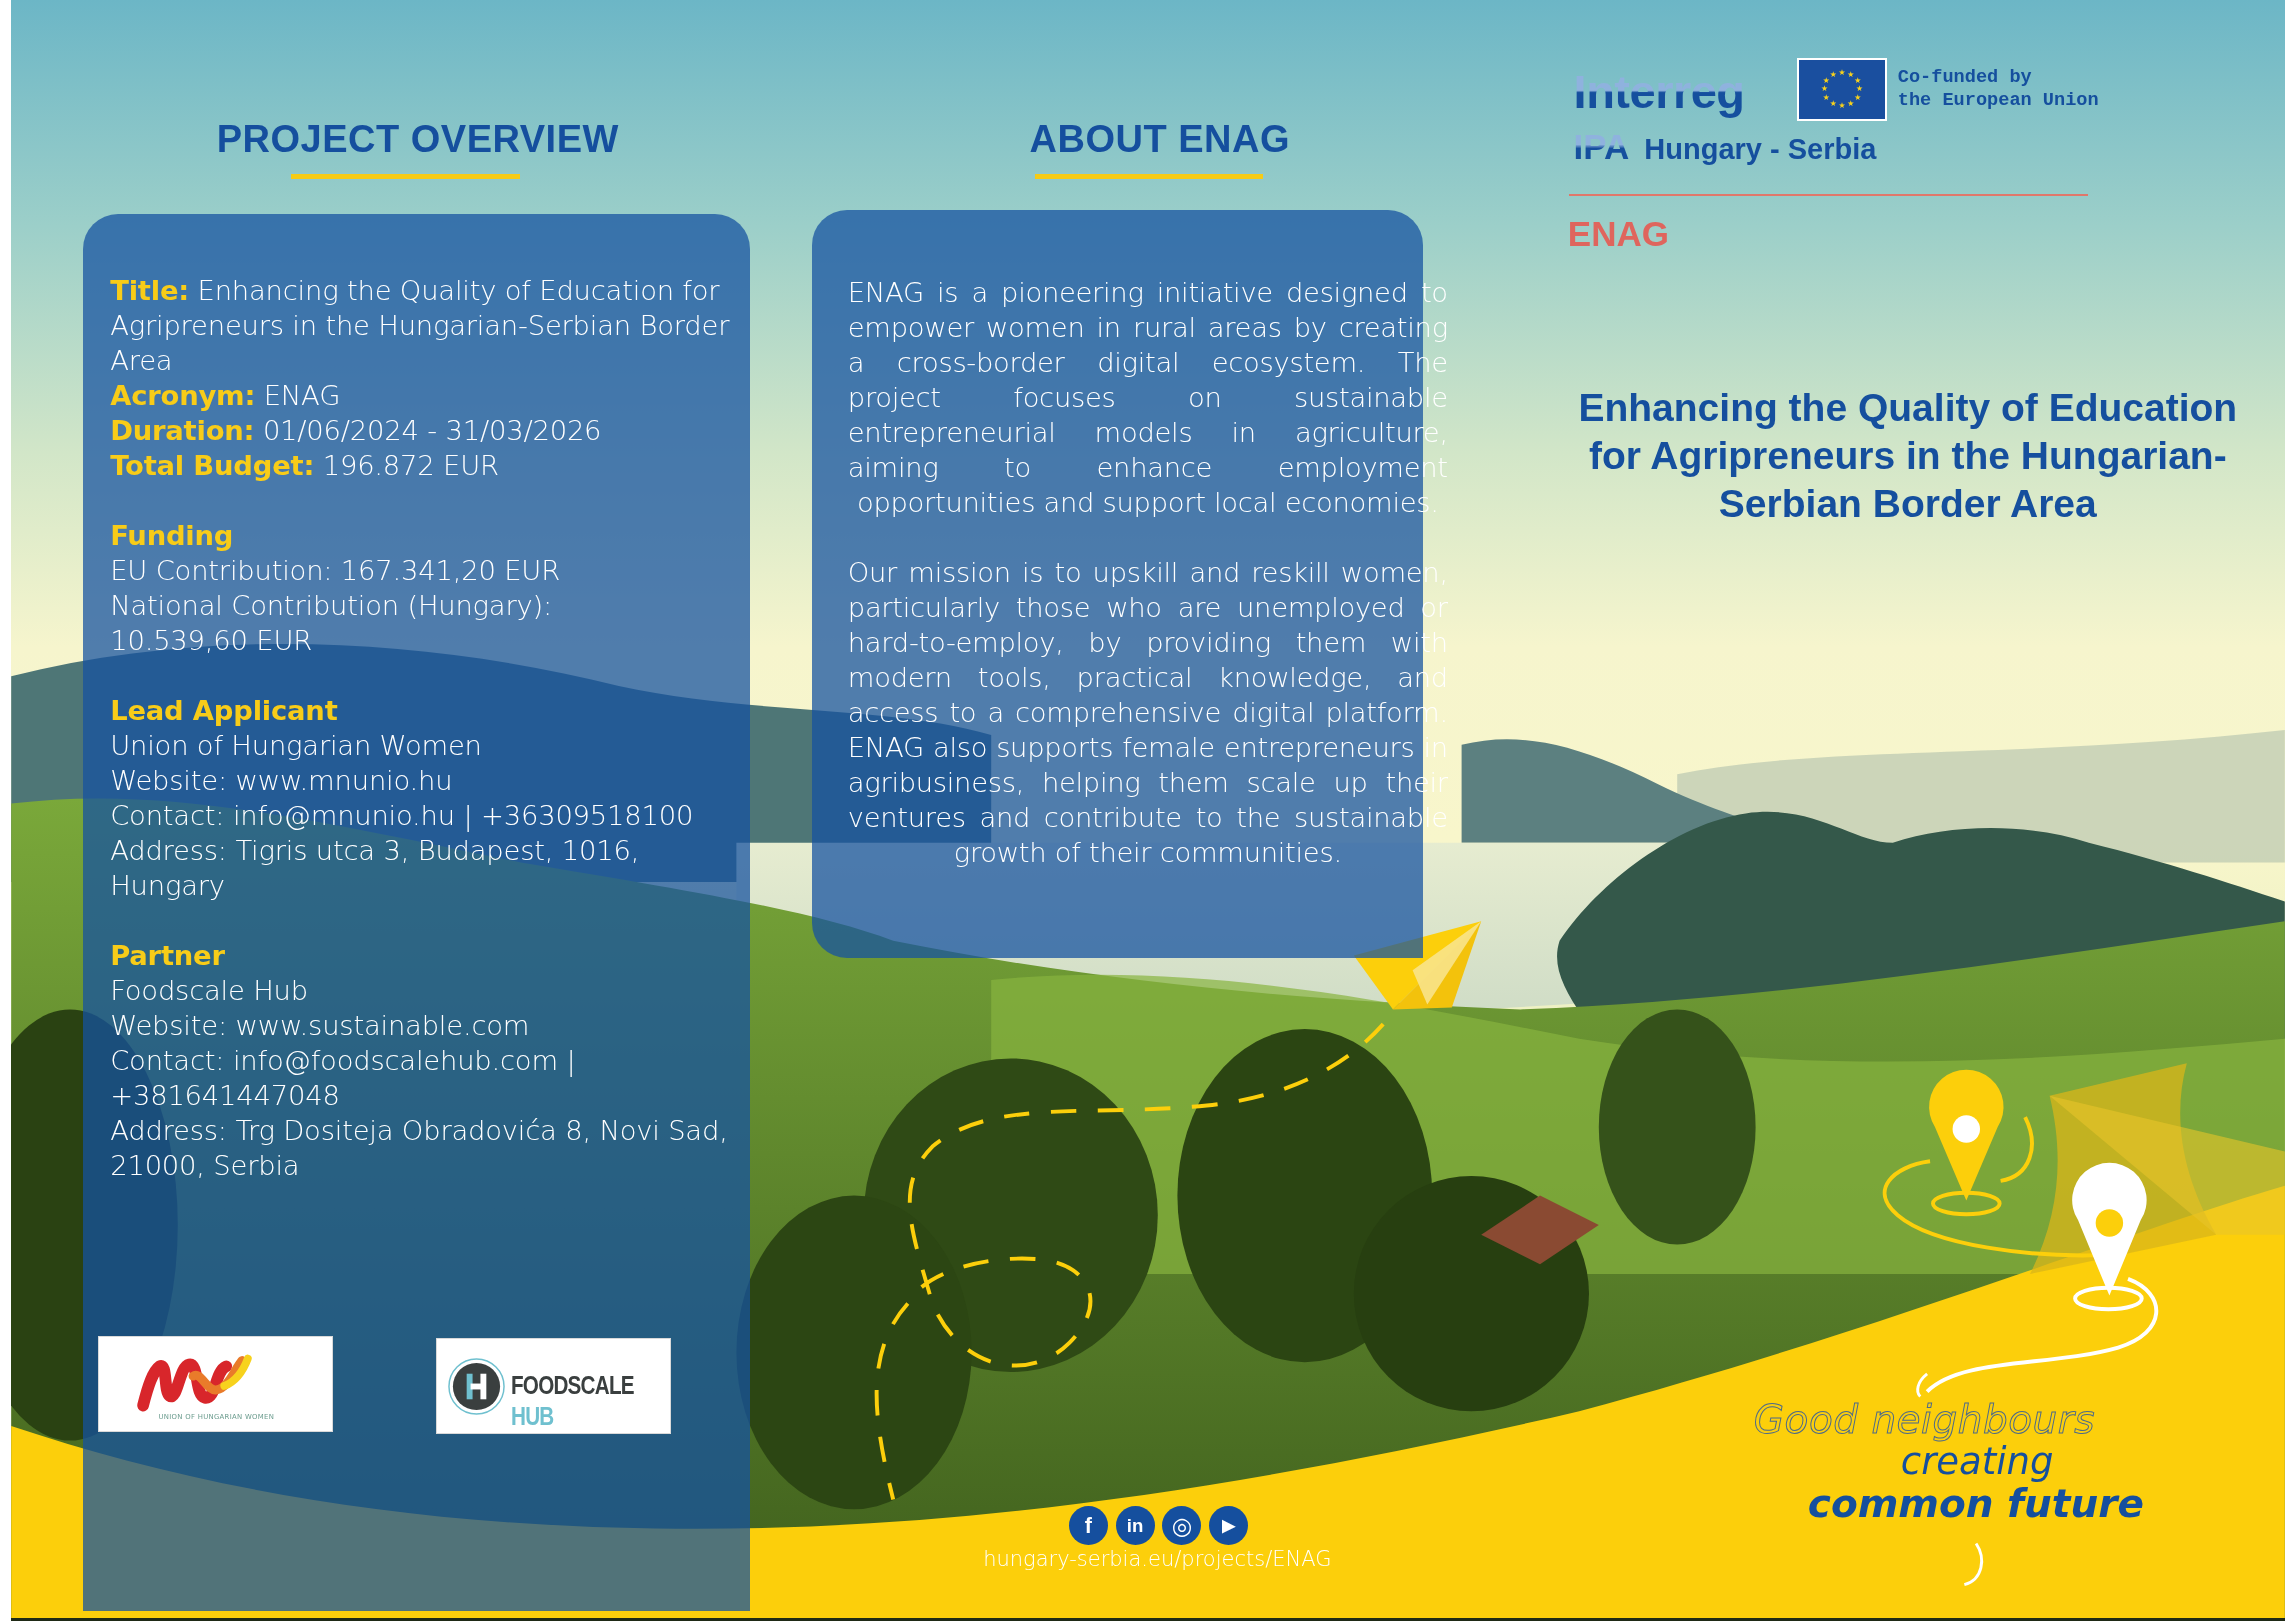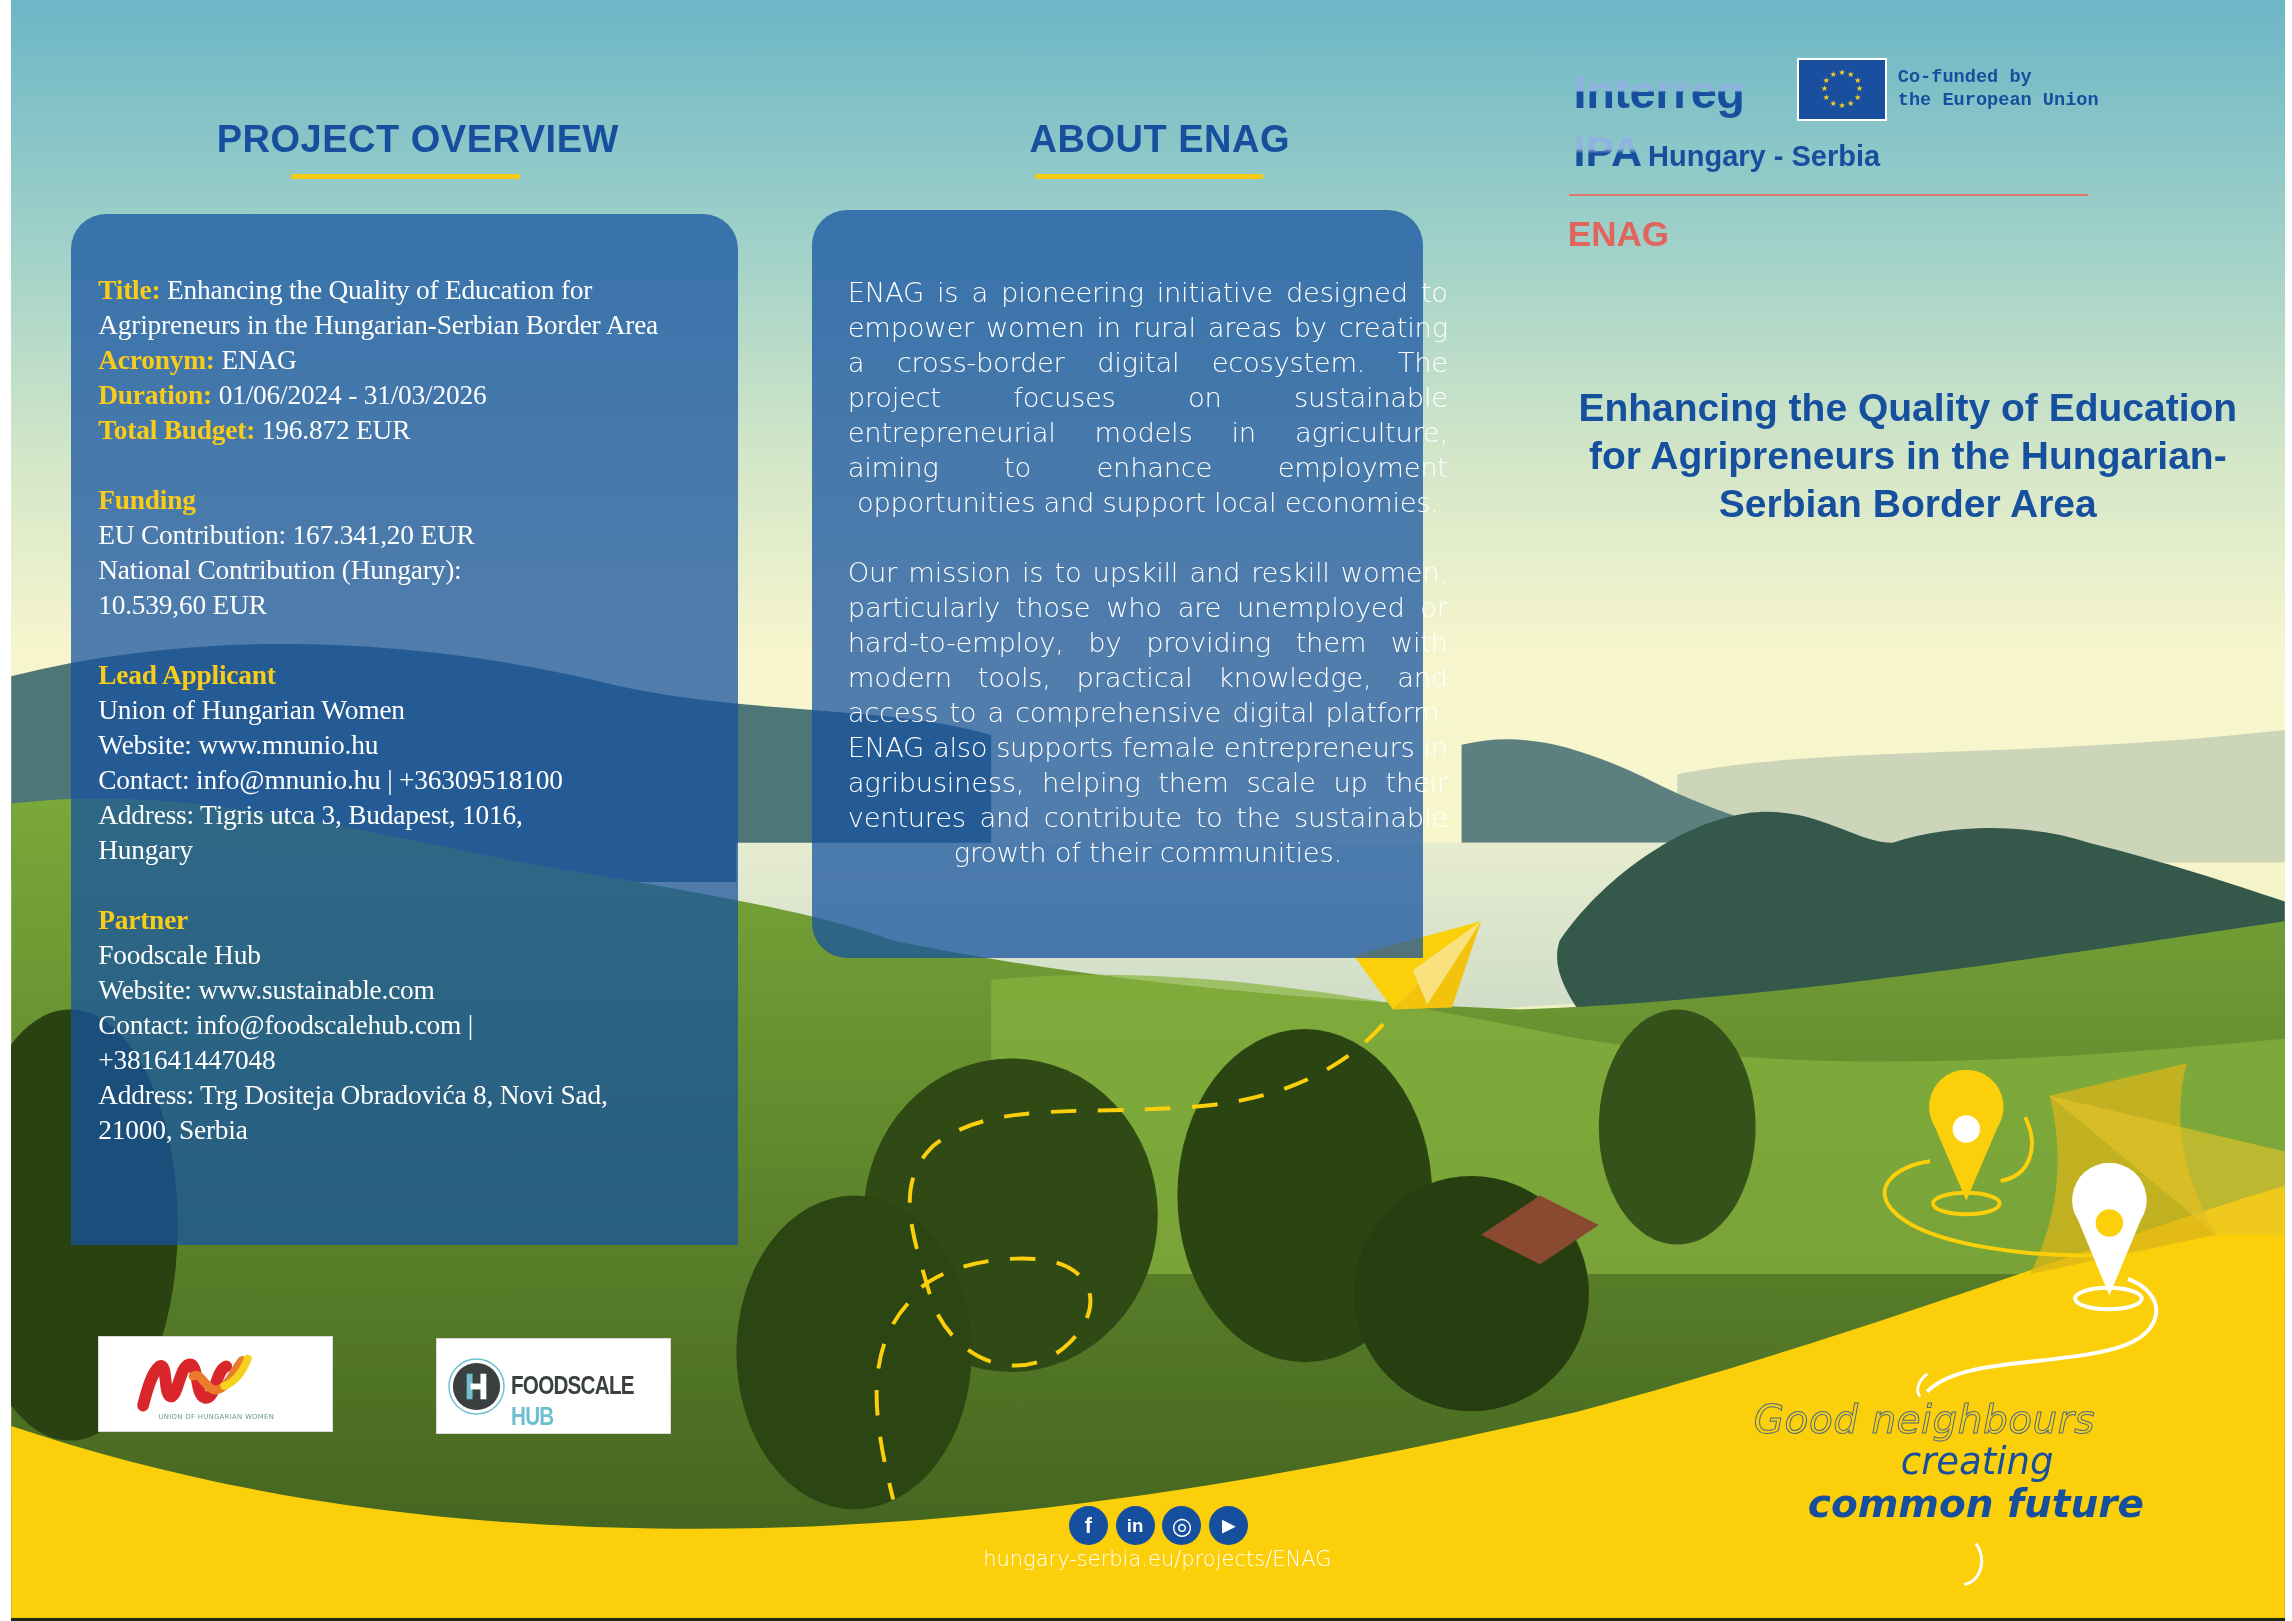--- a/index.html
+++ b/index.html
@@ -26,23 +26,22 @@
   }
   .heading-underline { position:absolute; height:4.9px; background:#f6cb15; }
 
   
   .panel {
     position:absolute; background: rgba(22, 82, 160, 0.74);
     color:#ffffff;
     font-family: "DejaVu Sans", sans-serif;
   }
   .panel-left {
-    left: 60px; top: 214px; width: 667px; height: 1031px;
+    left: 72px; top: 214px; width: 667px; height: 1397px;
     border-radius: 35px 35px 0 0;
-    font-family: Liberation Serif, serif;
   }
   .panel-right {
     left: 801px; top: 210px; width: 611px; height: 748px;
     border-radius: 35px 35px 0 35px;
   }
 
   .info-list {
     position:absolute; left: 27.4px; top: 59px; width: 627px;
     font-size: 27.4px; line-height: 35px; font-weight: 300;
     letter-spacing: -0.2px;
@@ -93,24 +92,24 @@
   .cofunded {
     position:absolute; left: 334px; top: 7.8px;
     font-family: Liberation Mono, monospace; font-weight: 700;
     font-size: 18.6px; line-height: 23.5px; color: #154f9e;
   }
   .ipa-line {
     position:absolute; left: 9.8px; top: 69px;
     font-family: "Liberation Sans", sans-serif; font-weight: 700; font-size: 29px; color:#154f9e;
   }
   .ipa-line .ipa {
-    font-size: 43px;
+    font-size: 35px;
     background: linear-gradient(180deg, #8fb2de 0%, #8fb2de 45%, #154f9e 55%, #154f9e 100%);
     -webkit-background-clip: text; background-clip: text; color: transparent;
-    margin-right: 6px;
+    margin-right: 15px;
   }
   .brand-rule { position:absolute; left: 1558px; top: 194px; width: 519px; height: 2px; background:#e0776a; }
   .enag-tag {
     position:absolute; left: 1557px; top: 214px;
     font-family: "Liberation Sans", sans-serif; font-weight: 700; font-size: 35px; color:#df655d;
   }
   .cover-title {
     position:absolute; left: 1544px; top: 384px; width: 706px; text-align:center;
     font-family: "Liberation Sans", sans-serif; font-weight: 700;
     font-size: 39px; line-height: 48px; color: #154f9e;

